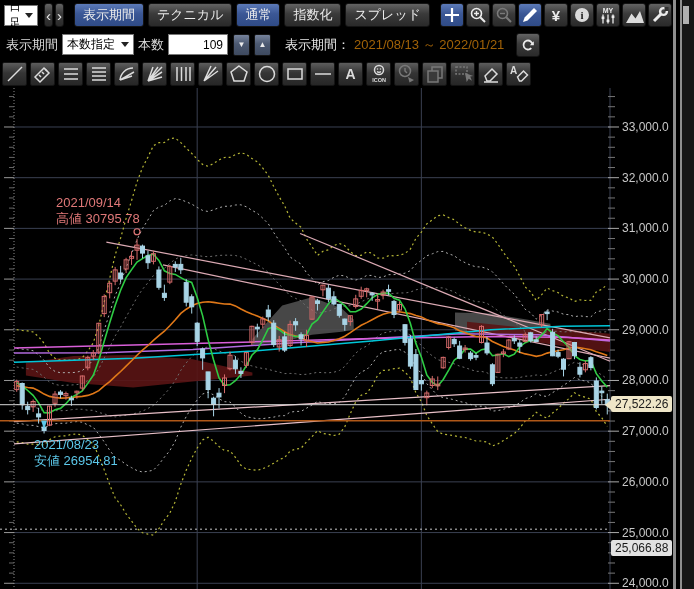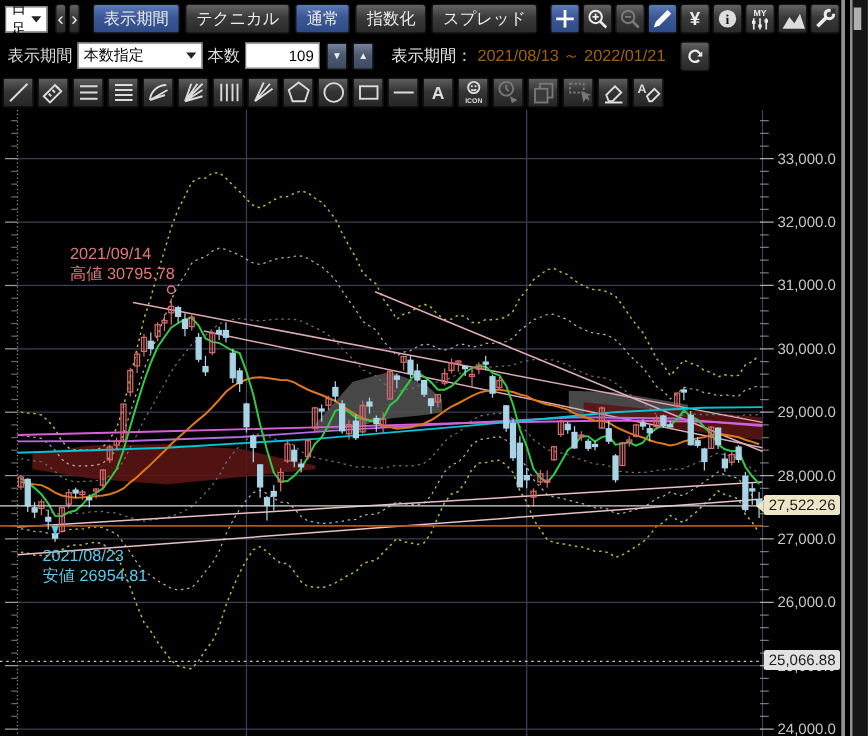--- a/index.html
+++ b/index.html
@@ -105,21 +105,21 @@
           <path d="M3 15l7-7" stroke="#ececec" stroke-width="3"></path>
           <circle cx="12.5" cy="5.5" r="3.4" fill="none" stroke="#ececec" stroke-width="2.4"></circle>
           <rect x="13.5" y="1" width="4" height="4" fill="#333"></rect>
         </svg>
       </div>
     </div>
 </div>
 
 <div id="row2" class="row">
   <span>表示期間</span>
-  <div class="whitebox" style="width:100px">
+  <div class="whitebox" style="width:72px">
     <span>本数指定</span>
     <span class="caret"></span>
   </div>
   <span style="margin-left:0">本数</span>
   <div class="whitebox" style="width:60px;justify-content:flex-end">
     <span>109</span>
   </div>
   <div class="tbtn spin" style="margin-left:1px">▼</div>
   <div class="tbtn spin">▲</div>
   <span style="margin-left:10px;color:#e8e8e8">表示期間：</span>
@@ -610,21 +610,21 @@
     </svg>
   <div class="anno" id="anno-high" style="left: 56px; top: 107px; width: 110px; color: rgb(224, 120, 120);">
     <div>2021/09/14</div>
     <div>高値 30795.78</div>
   </div>
   <div class="anno" id="anno-low" style="left: 34px; top: 349px; width: 132px; color: rgb(92, 200, 234);">
     <div>2021/08/23</div>
     <div>安値 26954.81</div>
   </div>
   <div class="callout" id="callout-current" style="left: 611px; top: 308px;">27,522.26</div>
-  <div class="callout" id="callout-line" style="left: 611px; top: 432px;">25,066.88</div>
+  <div class="callout" id="callout-line" style="left: 611px; top: 452px;">25,066.88</div>
 </div>
 
 <div id="scrollbar">
   <div id="sb-line"></div>
   <div id="sb-track">
     <div id="sb-thumb"></div>
   </div>
 </div>
 
 </body></html>

